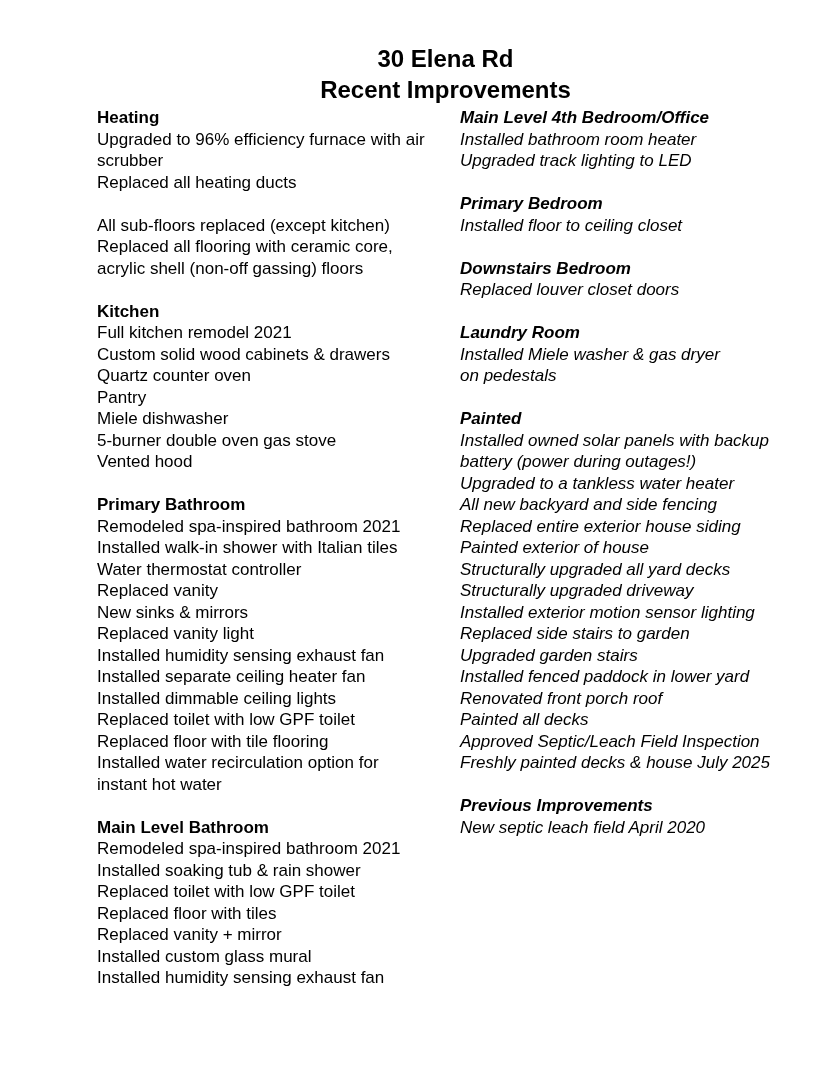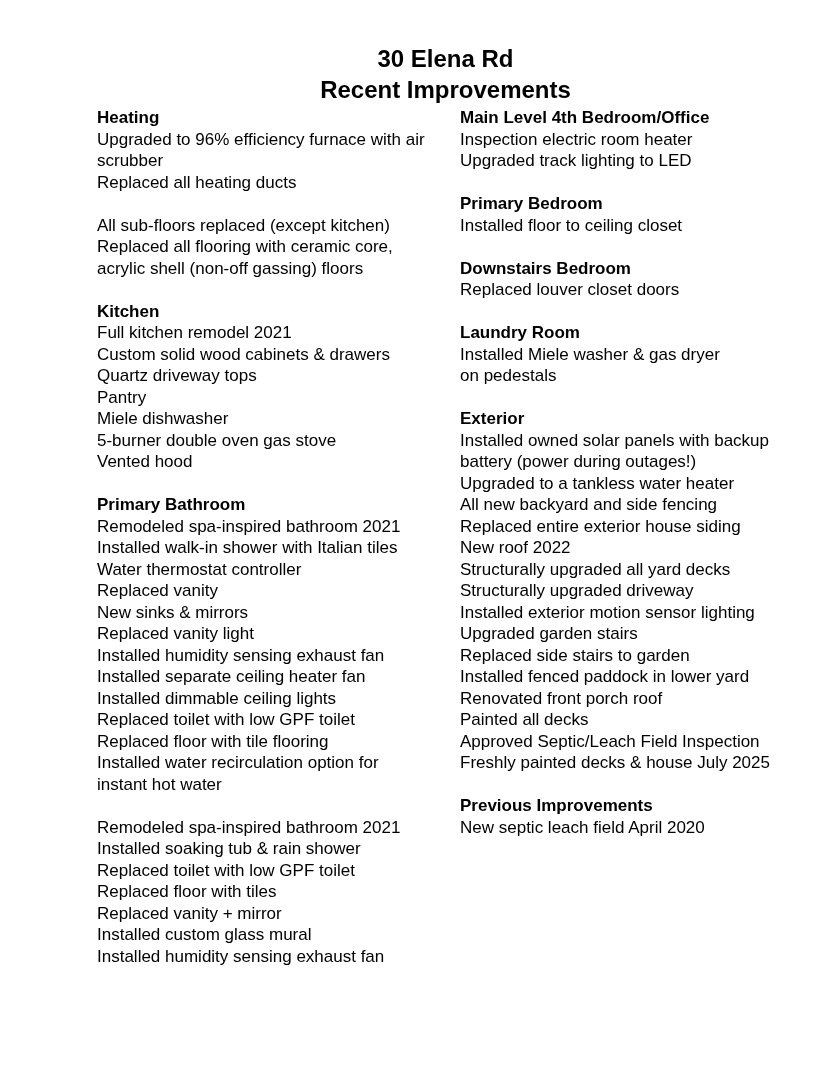--- a/index.html
+++ b/index.html
@@ -22,21 +22,21 @@
   .columns {
     display: flex;
     align-items: flex-start;
     margin-top: 2px;
   }
   .col {
     font-size: 17px;
     line-height: 21.5px;
   }
   .col-left  { width: 362px; margin-left: 69px; }
-  .col-right { width: 372px; margin-left: 1px; }
+  .col-right { width: 372px; margin-left: 1px; font-style: italic; }
   .section { margin: 0 0 21.5px 0; }
   .section h2 {
     margin: 0;
     font-size: 17px;
     line-height: 21.5px;
     font-weight: 700;
   }
   .item { white-space: pre-line; }
 </style>
 </head>
@@ -57,21 +57,21 @@
         </section>
         <section class="section">
           <div class="item">All sub-floors replaced (except kitchen)</div>
           <div class="item">Replaced all flooring with ceramic core,
 acrylic shell (non-off gassing) floors</div>
         </section>
         <section class="section">
           <h2>Kitchen</h2>
           <div class="item">Full kitchen remodel 2021</div>
           <div class="item">Custom solid wood cabinets &amp; drawers</div>
-          <div class="item">Quartz driveway tops</div>
+          <div class="item">Quartz counter oven</div>
           <div class="item">Pantry</div>
           <div class="item">Miele dishwasher</div>
           <div class="item">5-burner double oven gas stove</div>
           <div class="item">Vented hood</div>
         </section>
         <section class="section">
           <h2>Primary Bathroom</h2>
           <div class="item">Remodeled spa-inspired bathroom 2021</div>
           <div class="item">Installed walk-in shower with Italian tiles</div>
           <div class="item">Water thermostat controller</div>
@@ -80,61 +80,62 @@
           <div class="item">Replaced vanity light</div>
           <div class="item">Installed humidity sensing exhaust fan</div>
           <div class="item">Installed separate ceiling heater fan</div>
           <div class="item">Installed dimmable ceiling lights</div>
           <div class="item">Replaced toilet with low GPF toilet</div>
           <div class="item">Replaced floor with tile flooring</div>
           <div class="item">Installed water recirculation option for
 instant hot water</div>
         </section>
         <section class="section">
+          <h2>Main Level Bathroom</h2>
           <div class="item">Remodeled spa-inspired bathroom 2021</div>
           <div class="item">Installed soaking tub &amp; rain shower</div>
           <div class="item">Replaced toilet with low GPF toilet</div>
           <div class="item">Replaced floor with tiles</div>
           <div class="item">Replaced vanity + mirror</div>
           <div class="item">Installed custom glass mural</div>
           <div class="item">Installed humidity sensing exhaust fan</div>
         </section>
       </div>
     <div class="col col-right">
         <section class="section">
           <h2>Main Level 4th Bedroom/Office</h2>
-          <div class="item">Inspection electric room heater</div>
+          <div class="item">Installed bathroom room heater</div>
           <div class="item">Upgraded track lighting to LED</div>
         </section>
         <section class="section">
           <h2>Primary Bedroom</h2>
           <div class="item">Installed floor to ceiling closet</div>
         </section>
         <section class="section">
           <h2>Downstairs Bedroom</h2>
           <div class="item">Replaced louver closet doors</div>
         </section>
         <section class="section">
           <h2>Laundry Room</h2>
           <div class="item">Installed Miele washer &amp; gas dryer
 on pedestals</div>
         </section>
         <section class="section">
-          <h2>Exterior</h2>
+          <h2>Painted</h2>
           <div class="item">Installed owned solar panels with backup
 battery (power during outages!)</div>
           <div class="item">Upgraded to a tankless water heater</div>
           <div class="item">All new backyard and side fencing</div>
           <div class="item">Replaced entire exterior house siding</div>
-          <div class="item">New roof 2022</div>
+          <div class="item">Painted exterior of house</div>
           <div class="item">Structurally upgraded all yard decks</div>
           <div class="item">Structurally upgraded driveway</div>
           <div class="item">Installed exterior motion sensor lighting</div>
+          <div class="item">Replaced side stairs to garden</div>
           <div class="item">Upgraded garden stairs</div>
-          <div class="item">Replaced side stairs to garden</div>
           <div class="item">Installed fenced paddock in lower yard</div>
           <div class="item">Renovated front porch roof</div>
           <div class="item">Painted all decks</div>
           <div class="item">Approved Septic/Leach Field Inspection</div>
           <div class="item">Freshly painted decks &amp; house July 2025</div>
         </section>
         <section class="section">
           <h2>Previous Improvements</h2>
           <div class="item">New septic leach field April 2020</div>
         </section>

